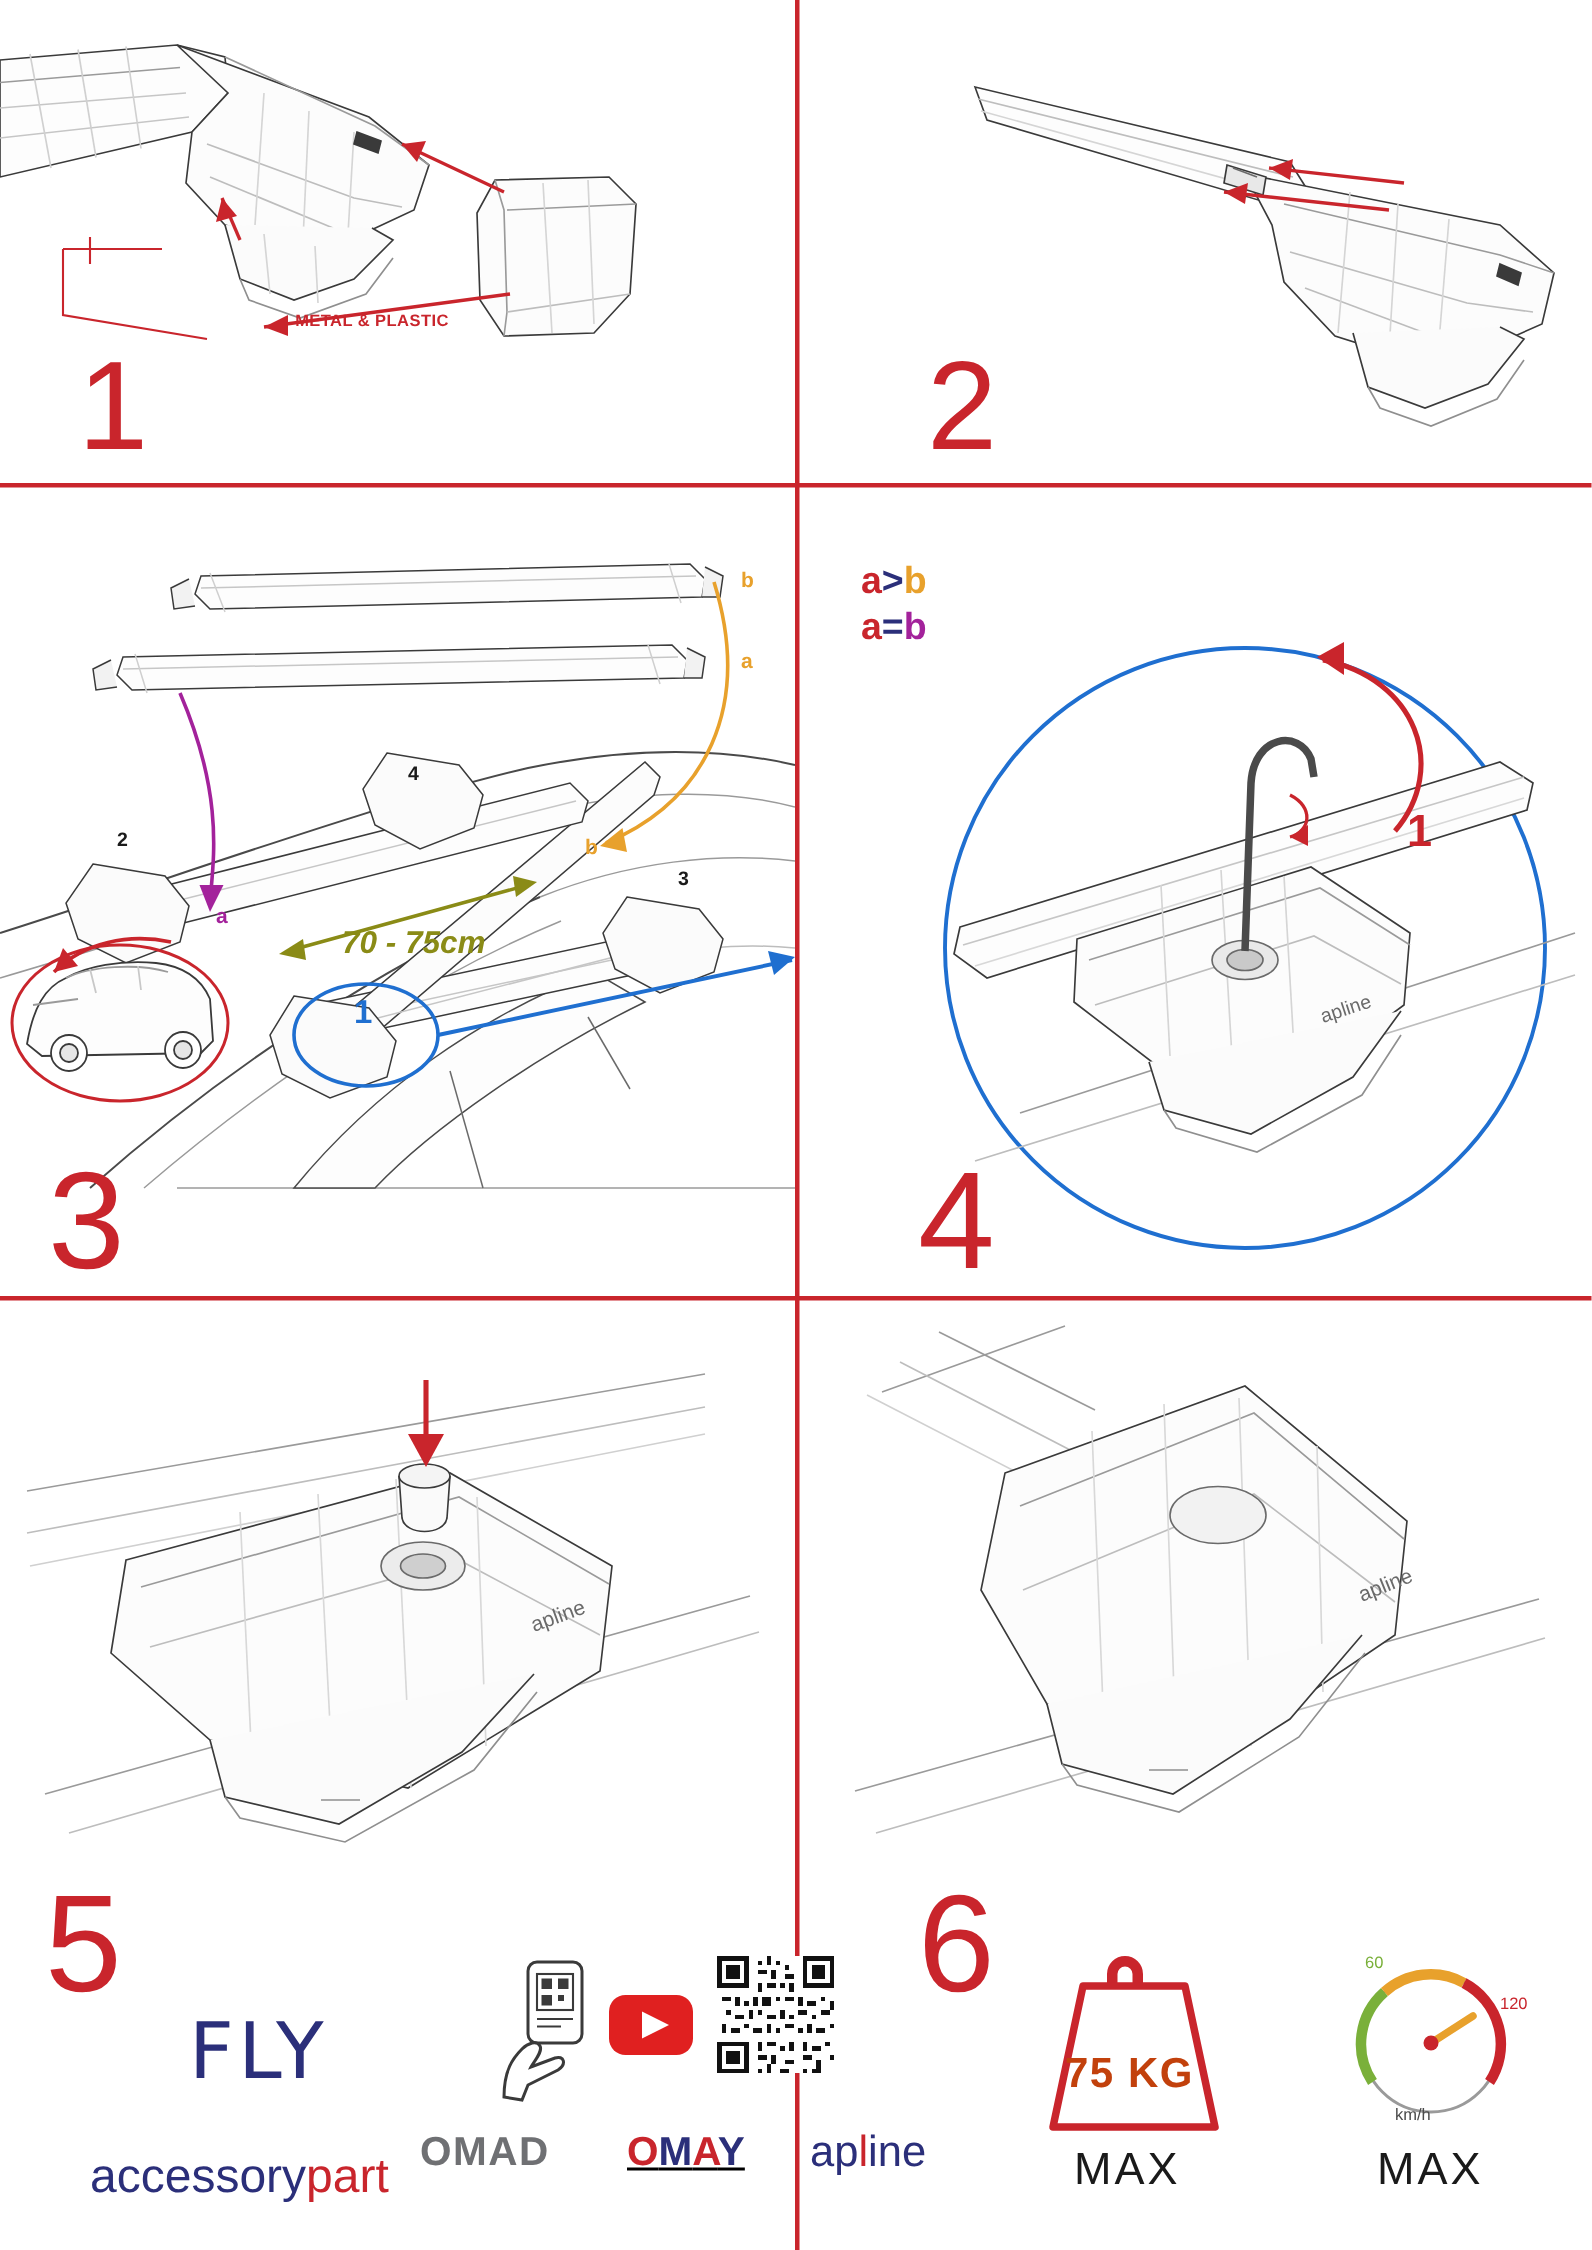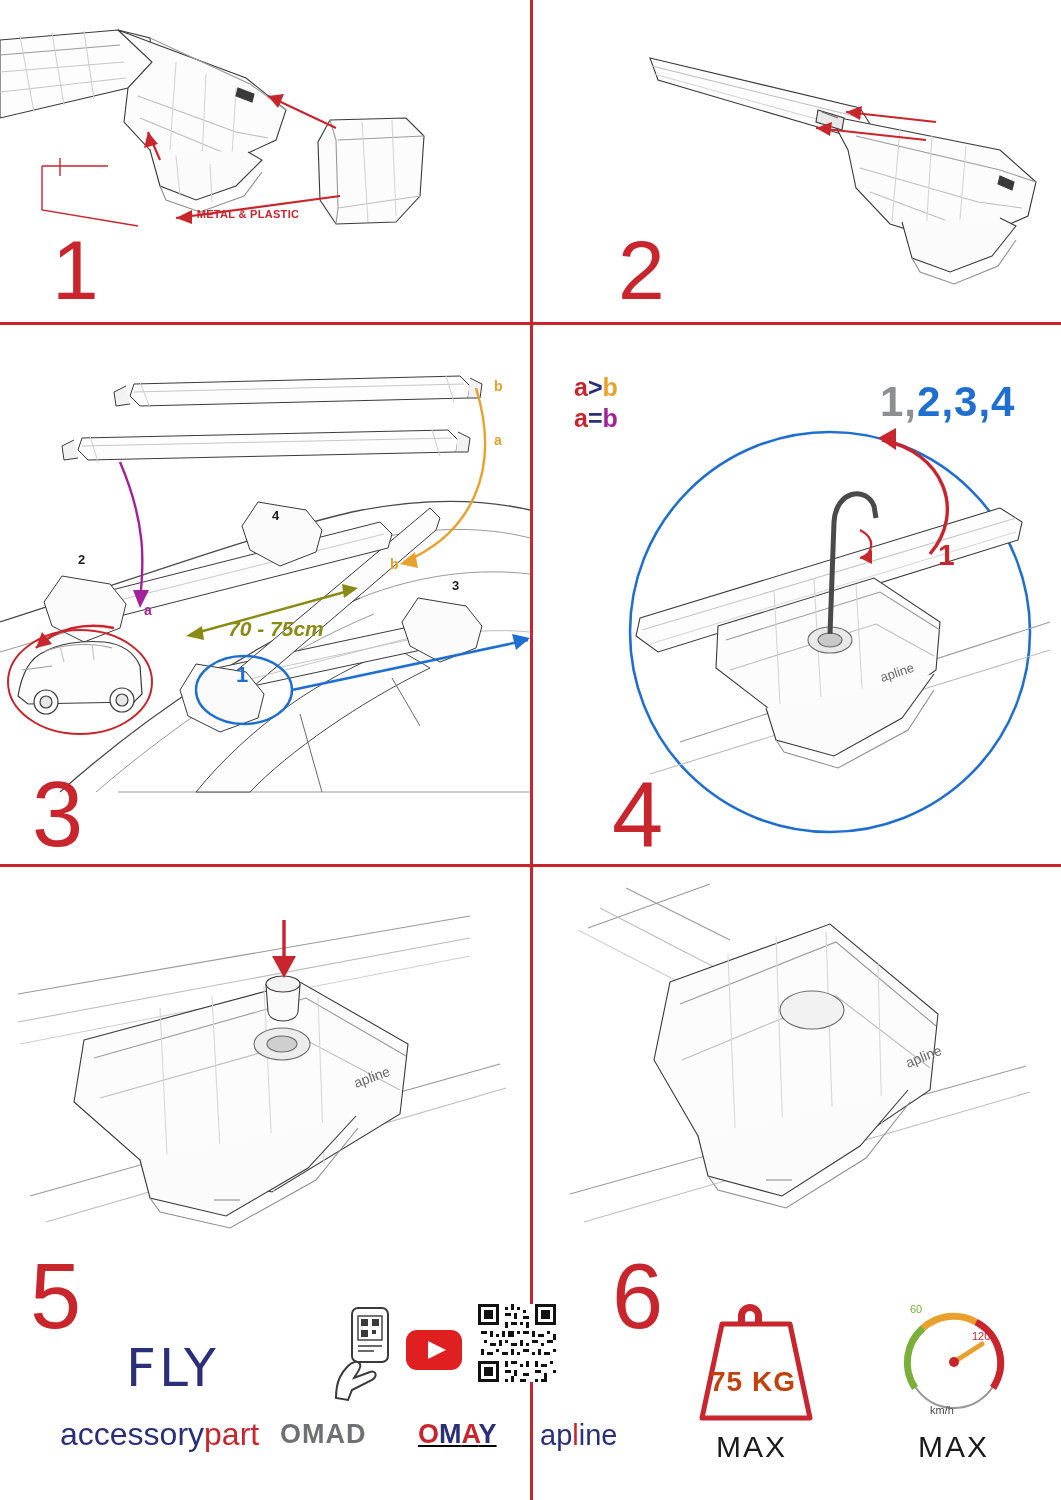--- a/index.html
+++ b/index.html
@@ -80,40 +80,40 @@
   .tag.n1blue { left:236px; top:662px; color:#1f6fd0; font-size:22px; font-weight:bold; }
   .tag.n1red { left:938px; top:538px; color:#c9252c; font-size:30px; font-weight:bold; }
 
   
   .fly {
     position:absolute; left:126px; top:1338px;
     color:#2b2f7a; font-size:52px; letter-spacing:3px;
     font-family:"DejaVu Sans", sans-serif; font-weight:400;
   }
   .brandrow { position:absolute; left:56px; top:1416px; width:520px; height:46px; }
-  .brand-accessorypart { position:absolute; left:4px; top:0px; font-size:32px; letter-spacing:0px; }
+  .brand-accessorypart { position:absolute; left:4px; top:16px; font-size:32px; letter-spacing:0px; }
   .brand-accessorypart .dark { color:#2b2f7a; }
   .brand-accessorypart .red { color:#c9252c; }
   .brand-omad { position:absolute; left:224px; top:3px; font-size:27px; color:#6f7073; letter-spacing:1px; font-weight:bold;}
   .brand-omay { position:absolute; left:362px; top:3px; font-size:27px; font-weight:bold; letter-spacing:0px;text-decoration:underline; }
   .brand-omay .o { color:#c9252c; }
   .brand-omay .m { color:#2b2f7a; }
   .brand-omay .a { color:#c9252c; }
   .brand-omay .y { color:#2b2f7a; }
   .brand-apline { position:absolute; left:484px; top:3px; font-size:29px; color:#2b2f7a; }
   .brand-apline .l { color:#c9252c; }
 
   
   .maxlabel { position:absolute; font-size:30px; color:#1a1a1a; letter-spacing:2px; }
   .maxlabel.m1 { left:716px; top:1430px; }
   .maxlabel.m2 { left:918px; top:1430px; }
   .kgtext { position:absolute; left:710px; top:1366px; font-size:28px; font-weight:bold; color:#c2410c; letter-spacing:1px; }
   .kmh { position:absolute; left:930px; top:1404px; font-size:11px; color:#4a4a4a; }
   .gauge-60 { position:absolute; left:910px; top:1303px; font-size:11px; color:#7ab03a; }
-  .gauge-120 { position:absolute; left:972px; top:1330px; font-size:11px; color:#c9252c; }
+  .gauge-120 { position:absolute; left:1000px; top:1330px; font-size:11px; color:#c9252c; }
 
   svg { display:block; }
   .abs { position:absolute; }
 </style>
 </head>
 <body>
 
 <div class="sheet">
 
   <svg class="abs" style="left:0;top:0" width="530" height="322" viewBox="0 0 530 322">
@@ -323,23 +323,20 @@
 
     <text x="352" y="360" font-family="Liberation Sans, sans-serif" font-size="13" fill="#6a6a6a" transform="rotate(-18 352 360)">apline</text>
 
     <path d="M330 208 C346 216 344 232 330 236" fill="none" stroke="#c9252c" stroke-width="2.2"></path>
     <polygon points="330,236 342,228 342,242" fill="#c9252c"></polygon>
 
     <path d="M400 232 C436 190 414 130 352 118" fill="none" stroke="#c9252c" stroke-width="3.4"></path>
     <polygon points="348,116 366,106 366,128" fill="#c9252c"></polygon>
   </svg>
 
-  <div class="seq">
-    <span class="g">1,</span><span class="b">2,3,4</span>
-  </div>
   <div class="tag n1red">1</div>
 
   <svg class="abs" style="left:0;top:864px" width="530" height="386" viewBox="0 0 530 386">
     <g fill="none" stroke="#3a3a3a" stroke-width="1.1">
       <path d="M18 130 L470 52" stroke="#9a9a9a"></path>
       <path d="M18 158 L470 74" stroke="#bdbdbd"></path>
       <path d="M20 180 L470 92" stroke="#d0d0d0"></path>
       <path d="M30 332 L500 200" stroke="#9a9a9a"></path>
       <path d="M46 358 L506 224" stroke="#bdbdbd"></path>
 

